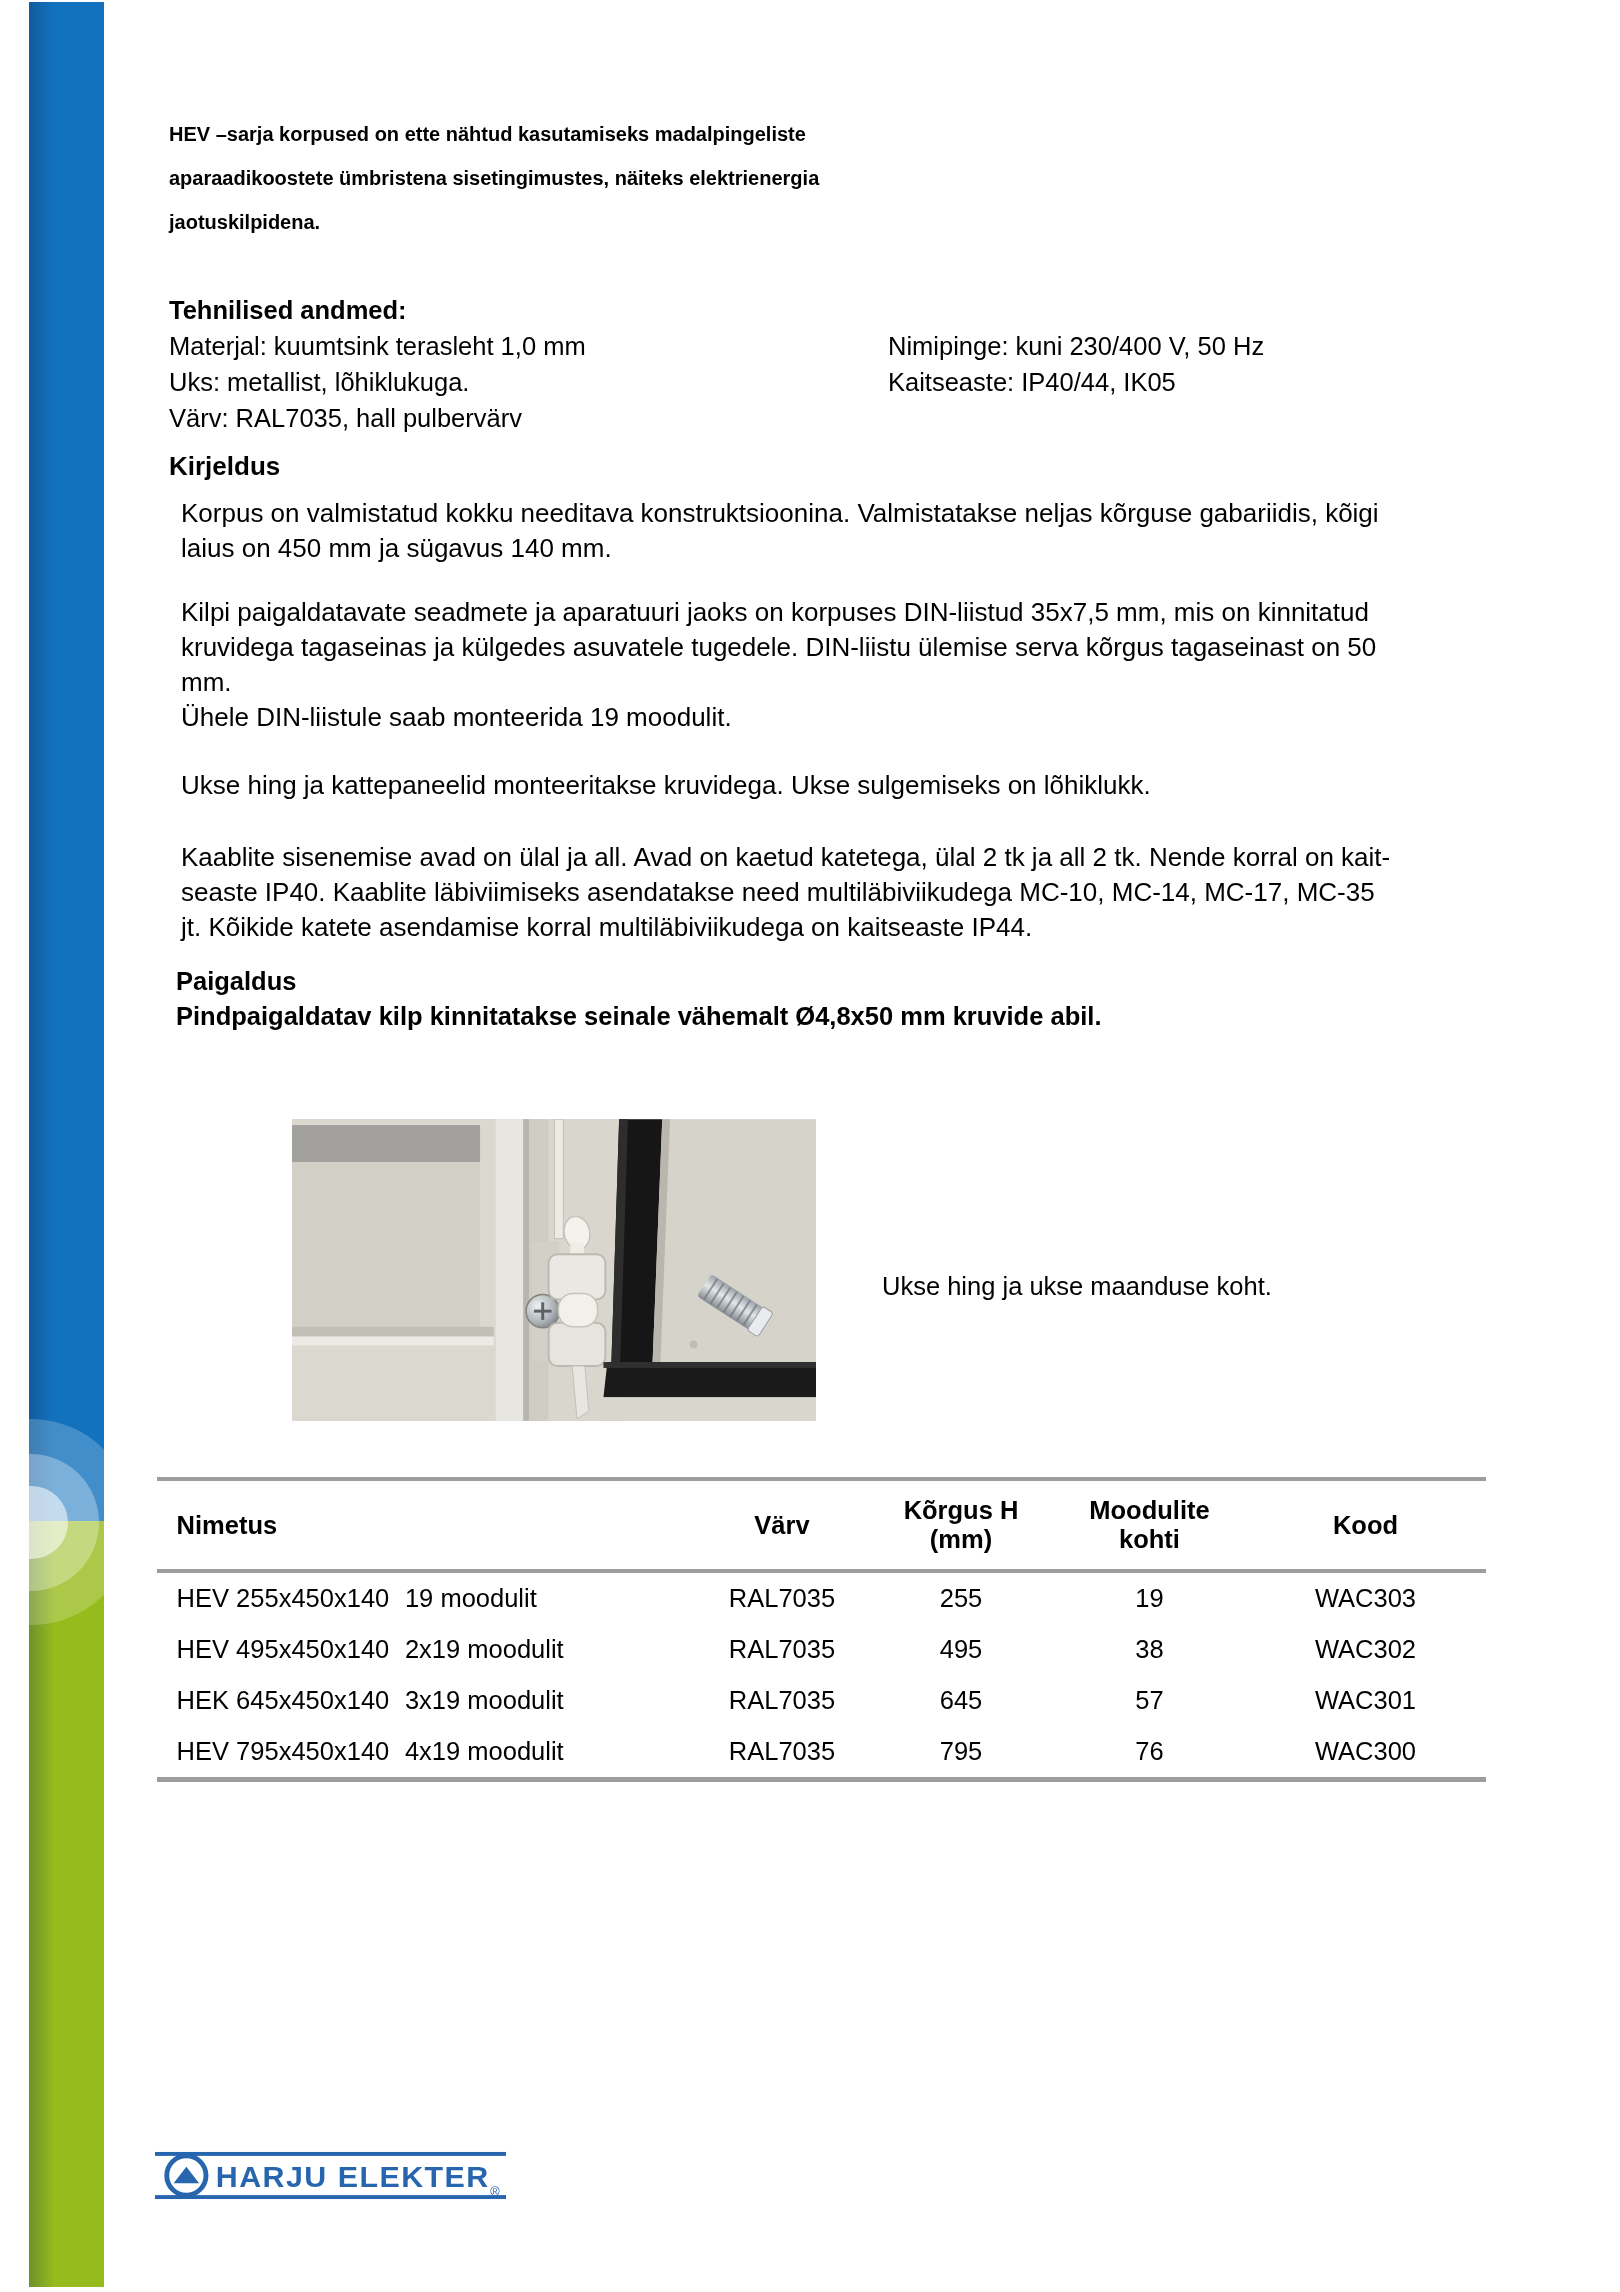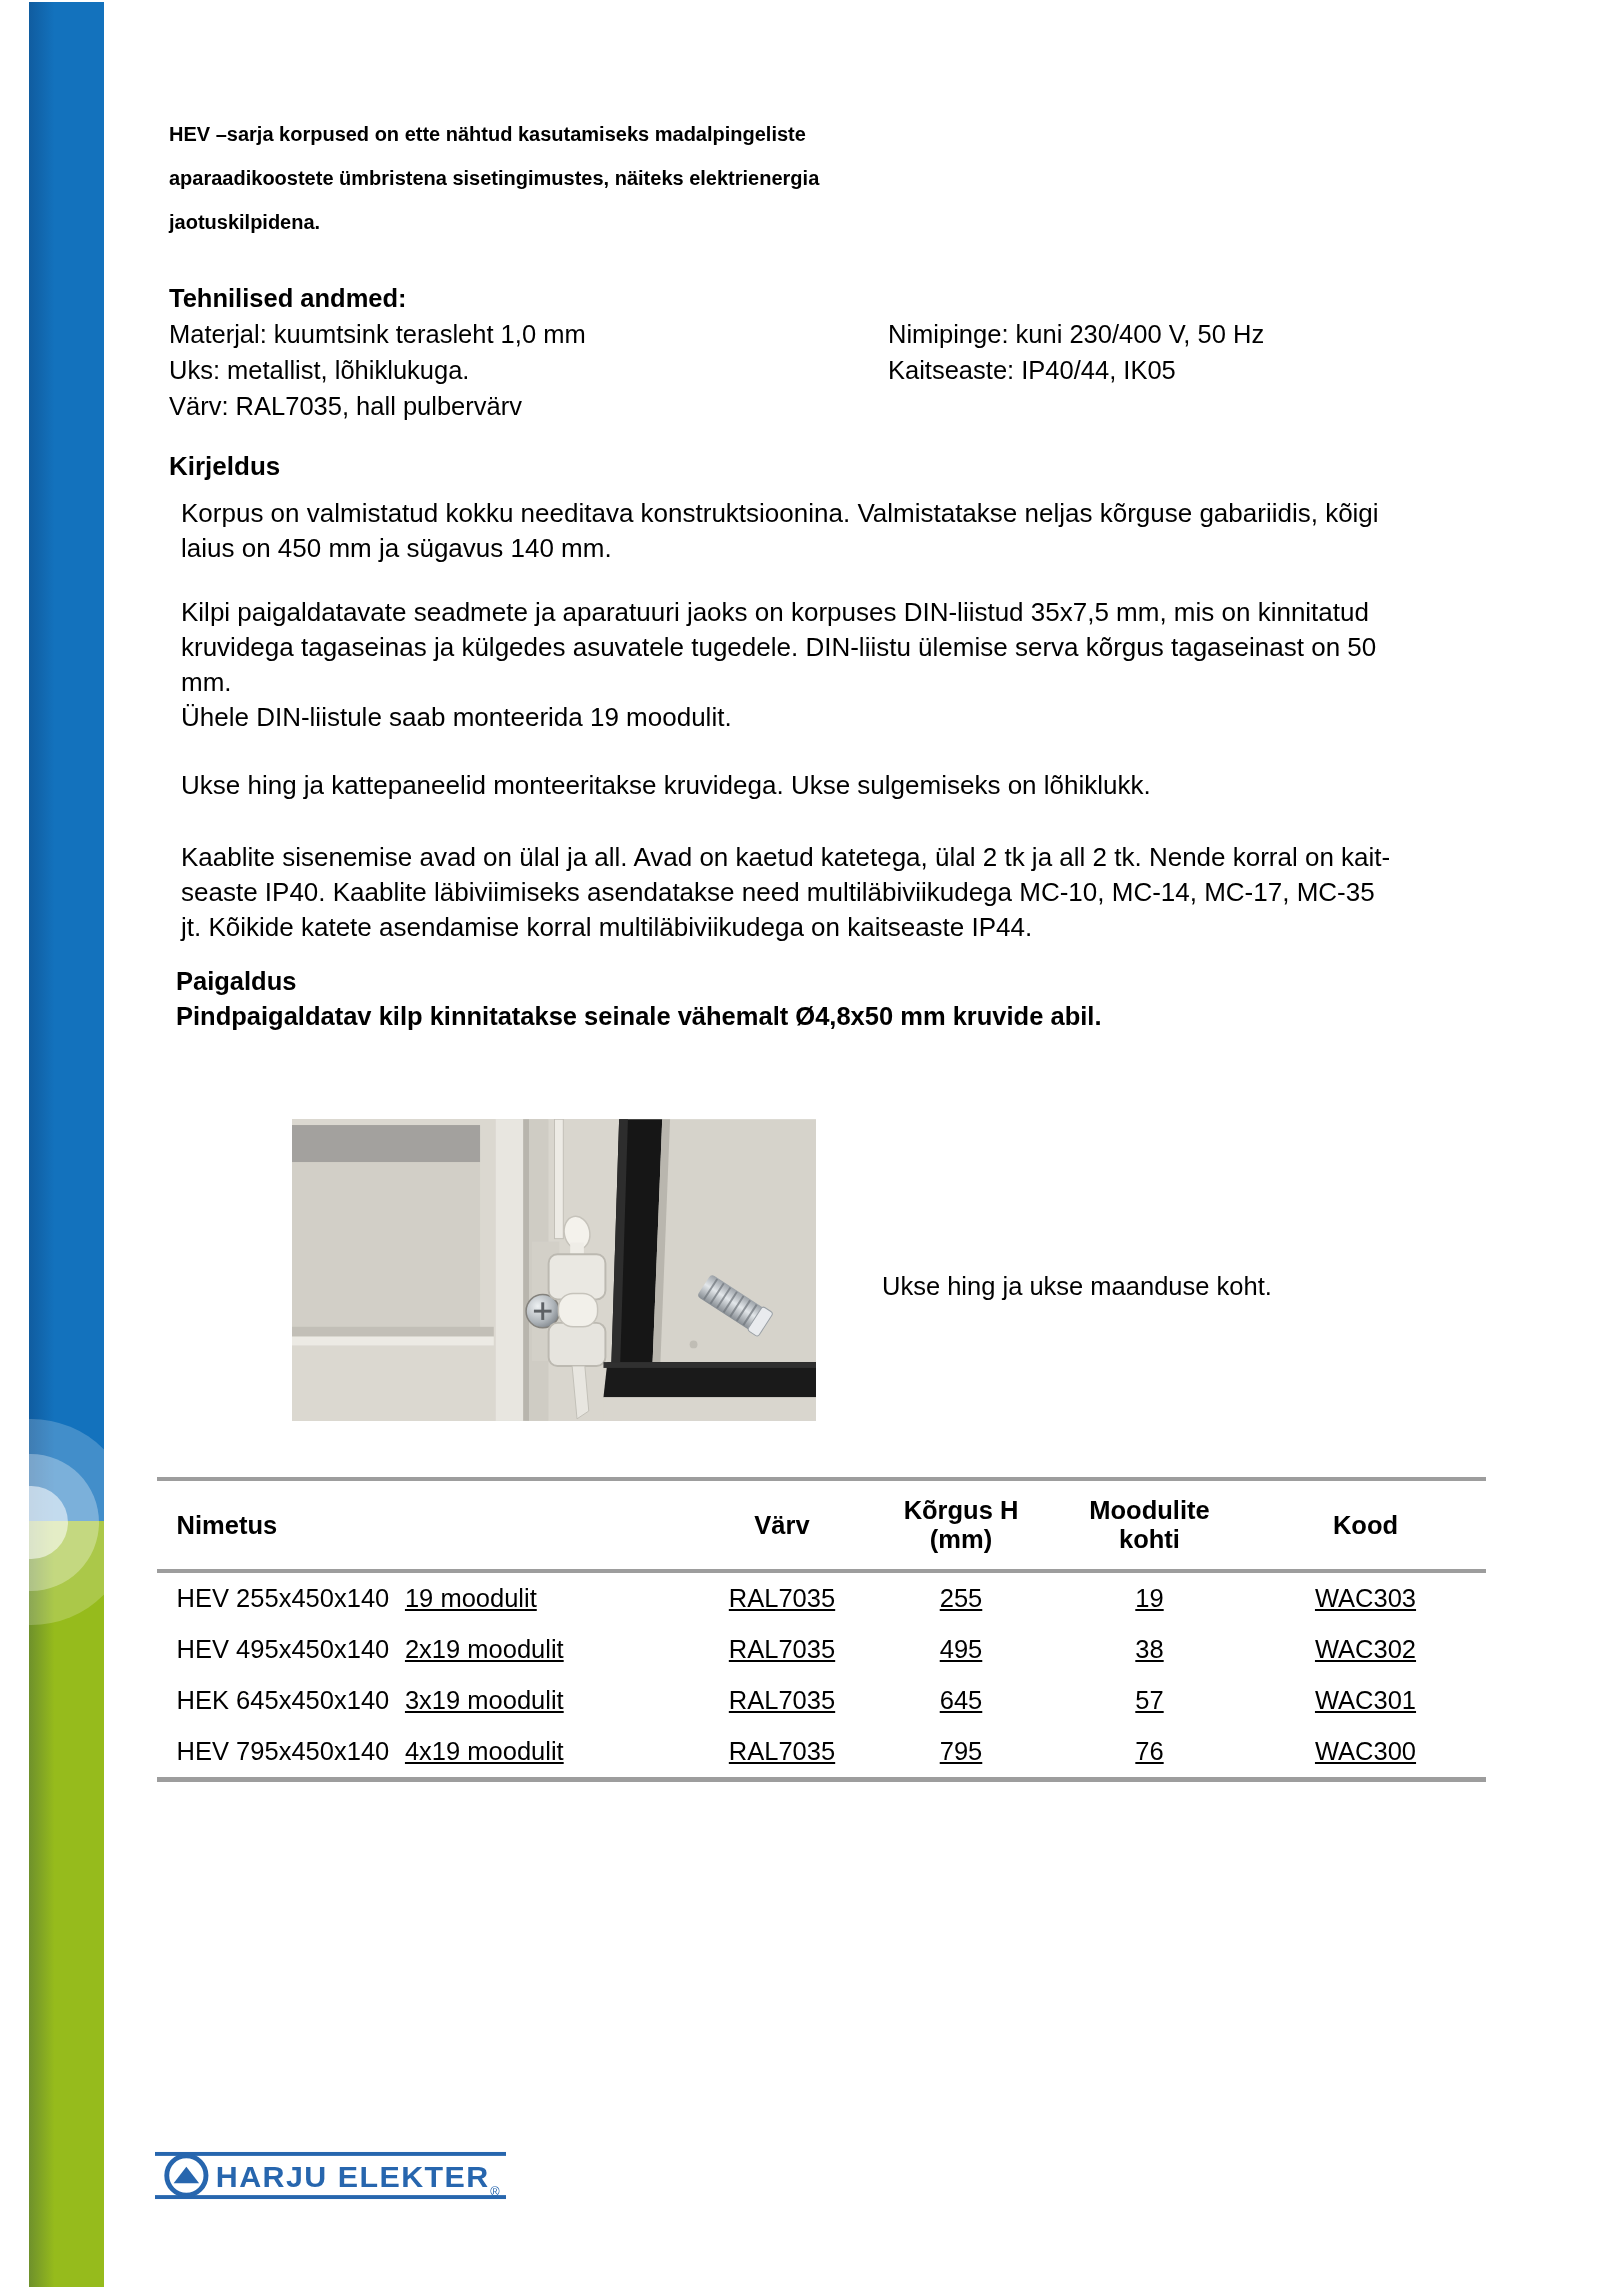--- a/index.html
+++ b/index.html
@@ -13,21 +13,21 @@
   .stripe::before{content:"";position:absolute;inset:0;
           background:linear-gradient(90deg,rgba(8,36,84,.28) 0,rgba(8,36,84,0) 25.5px);}
   .ring{position:absolute;border-radius:50%;}
   .ring.r1{width:206px;height:206px;left:-101px;top:1417px;background:rgba(255,255,255,.20);}
   .ring.r2{width:137px;height:137px;left:-67px;top:1452px;background:rgba(255,255,255,.30);}
   .ring.r3{width:73px;height:73px;left:-34px;top:1484px;background:rgba(255,255,255,.55);}
 
   .doc-title{position:absolute;left:169px;top:112px;width:1274px;
              font-size:20px;line-height:44px;font-weight:bold;}
 
-  .tech{position:absolute;left:169px;top:280px;width:1362px;font-size:25.5px;line-height:36px;}
+  .tech{position:absolute;left:169px;top:292px;width:1362px;font-size:25.5px;line-height:36px;}
   .tech-heading{font-weight:bold;}
   .tech-cols{position:relative;}
   .tech-right{position:absolute;left:707px;top:0;margin-left:12px;}
 
   .desc{position:absolute;left:169px;top:449px;width:1367px;font-size:26px;line-height:35px;}
   .desc-heading{font-weight:bold;}
   .desc p{margin:12px;}
   .p2{margin-top:29px !important;}
   .p3{margin-top:33px !important;}
   .p4{margin-top:37px !important;}
@@ -42,21 +42,21 @@
   table.spec{border-collapse:collapse;width:100%;table-layout:fixed;
              border-top:4.9px solid #9D9D9D;border-bottom:5.9px solid #9D9D9D;font-size:25.5px;}
   table.spec col.c-name{width:539px;}
   table.spec col.c-varv{width:172px;}
   table.spec col.c-korgus{width:186px;}
   table.spec col.c-mood{width:191px;}
   table.spec col.c-kood{width:241px;}
   table.spec th{font-weight:bold;text-align:center;vertical-align:middle;height:88px;
                 border-bottom:4.9px solid #9D9D9D;padding:0;}
   table.spec th.left, table.spec td.left{text-align:left;padding-left:19.6px;}
-  table.spec td{text-align:center;height:51px;padding:0;vertical-align:middle;text-decoration:underline;}
+  table.spec td{text-align:center;height:51px;padding:0;vertical-align:middle;}
   .nm{display:inline-block;margin-right:15.7px;}
 
   .logo{position:absolute;left:155px;top:2150px;width:351px;height:51px;}
 </style>
 </head>
 <body>
 
 <div class="page">
 
   <div class="stripe">

